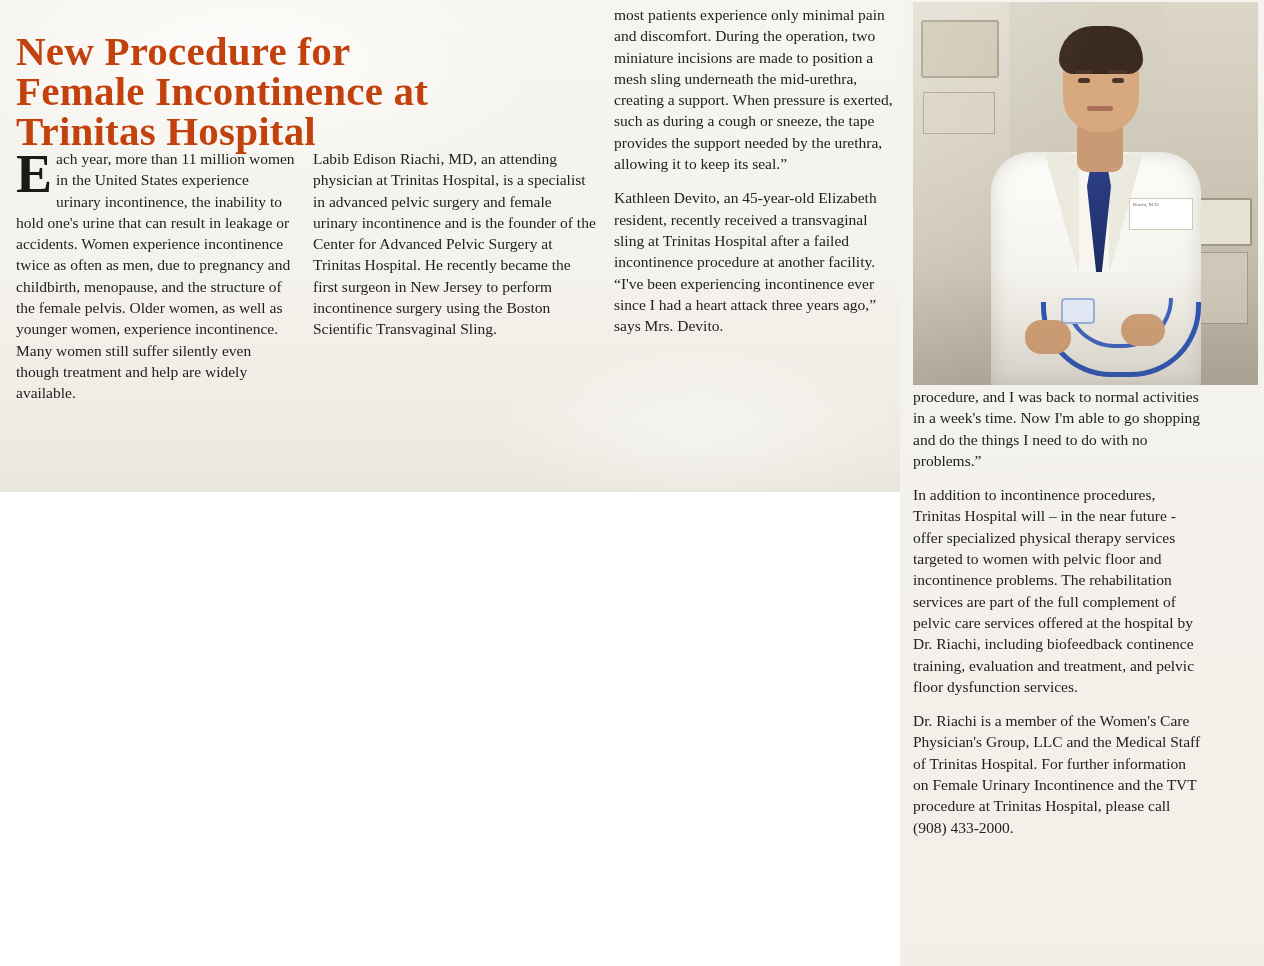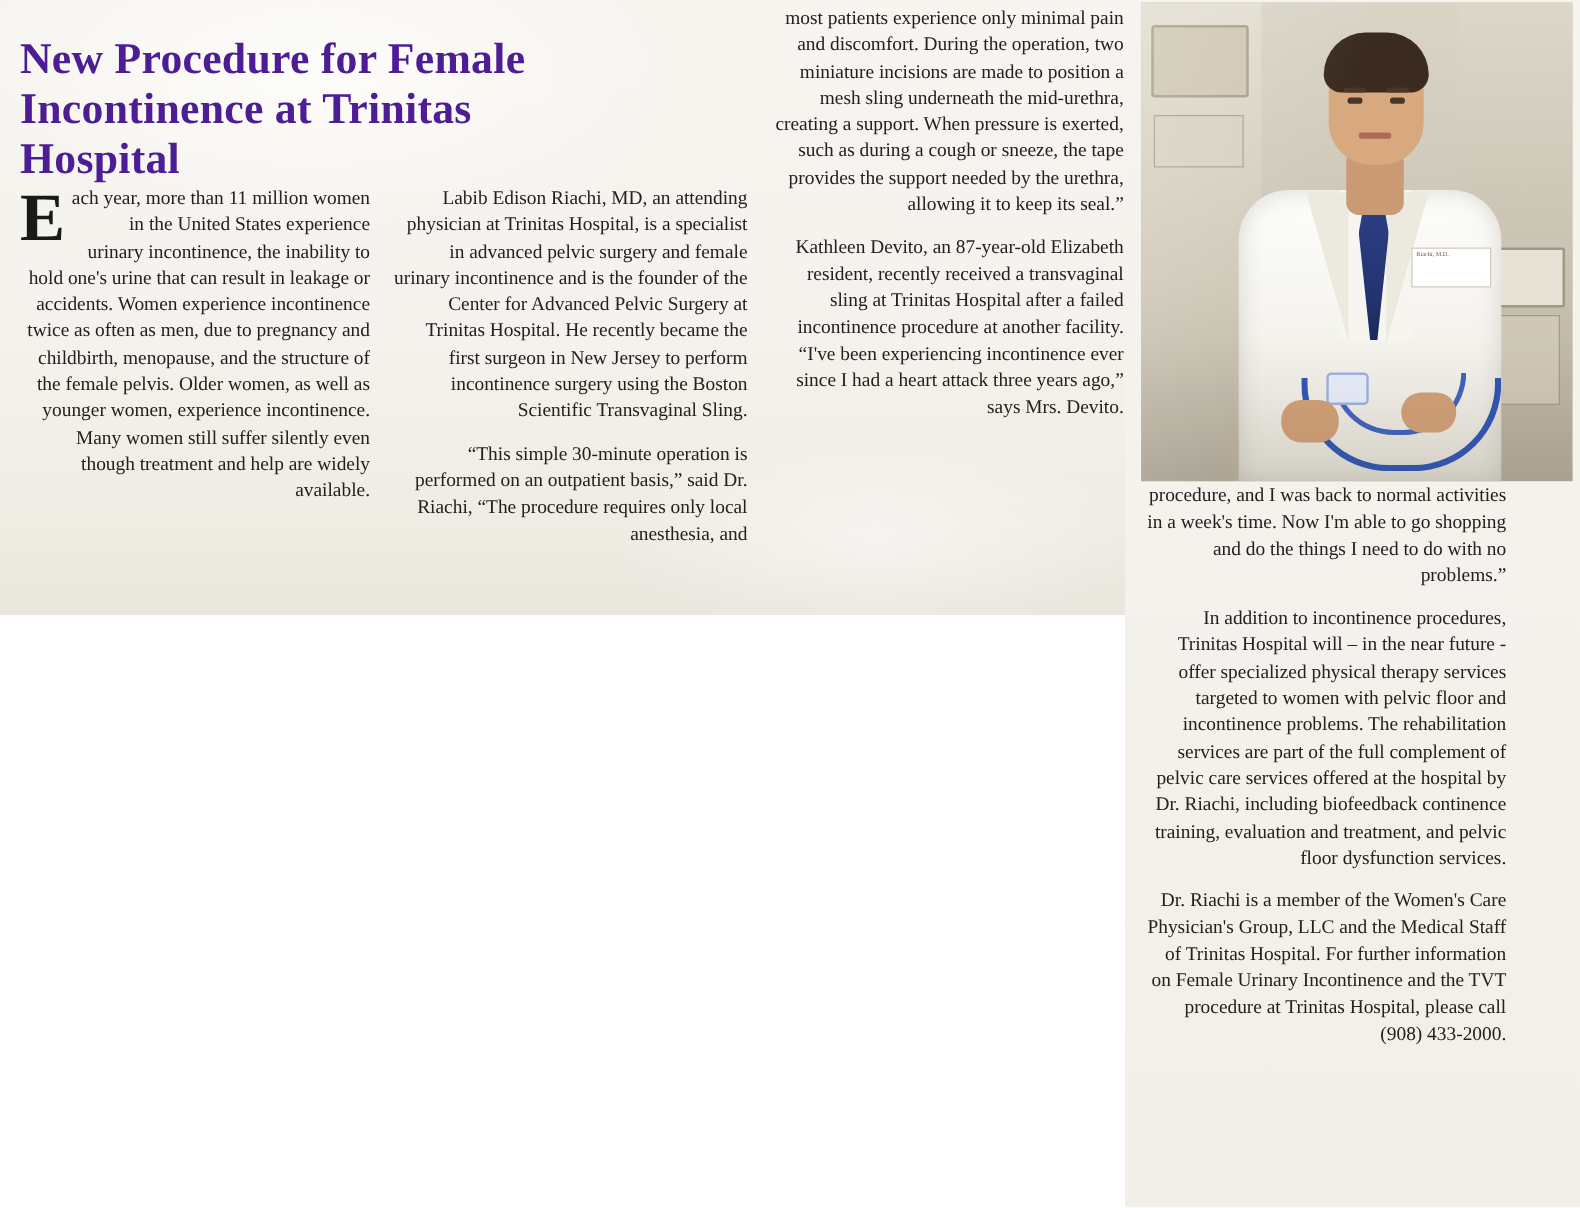--- a/index.html
+++ b/index.html
@@ -42,33 +42,33 @@
     background:
       radial-gradient(ellipse 420px 180px at 250px 60px, rgba(255,255,255,0.75), rgba(255,255,255,0) 70%),
       radial-gradient(ellipse 300px 120px at 700px 430px, rgba(255,255,255,0.45), rgba(255,255,255,0) 70%);
     pointer-events: none;
   }
   .headline {
     position: absolute;
     left: 16px;
     top: 4px;
     width: 430px;
-    color: #4c1d95;
+    color: #c2410c;
     font-family: "Liberation Serif", serif;
     font-weight: bold;
-    font-size: 35px;
+    font-size: 41px;
     line-height: 40px;
     letter-spacing: 0.2px;
   }
   .col {
     position: absolute;
     font-size: 15.5px;
     line-height: 21.3px;
     color: #23211f;
-    text-align: right;
+    text-align: left;
   }
   .col p {
     margin: 0 0 13px 0;
   }
   .col-1 { left: 16px;  top: 148px; width: 280px; }
   .col-2 { left: 313px; top: 148px; width: 285px; }
   .col-3 { left: 614px; top: 4px;   width: 285px; }
   .col-4 { left: 913px; top: 386px; width: 292px; }
 
   .dropcap-para {
@@ -228,26 +228,25 @@
 
   <div class="col col-1">
     <p class="dropcap-para">
       <span class="dropcap">E</span>
       <span>ach year, more than 11 million women in the United States experience urinary incontinence, the inability to hold one's urine that can result in leakage or accidents. Women experience incontinence twice as often as men, due to pregnancy and childbirth, menopause, and the structure of the female pelvis. Older women, as well as younger women, experience incontinence. Many women still suffer silently even though treatment and help are widely available.</span>
     </p>
   </div>
 
   <div class="col col-2">
     <p>Labib Edison Riachi, MD, an attending physician at Trinitas Hospital, is a specialist in advanced pelvic surgery and female urinary incontinence and is the founder of the Center for Advanced Pelvic Surgery at Trinitas Hospital. He recently became the first surgeon in New Jersey to perform incontinence surgery using the Boston Scientific Transvaginal Sling.</p>
-    <p>“This simple 30-minute operation is performed on an outpatient basis,” said Dr. Riachi, “The procedure requires only local anesthesia, and</p>
   </div>
 
   <div class="col col-3">
     <p>most patients experience only minimal pain and discomfort. During the operation, two miniature incisions are made to position a mesh sling underneath the mid-urethra, creating a support. When pressure is exerted, such as during a cough or sneeze, the tape provides the support needed by the urethra, allowing it to keep its seal.”</p>
-    <p>Kathleen Devito, an 87-year-old Elizabeth resident, recently received a transvaginal sling at Trinitas Hospital after a failed incontinence procedure at another facility. “I've been experiencing incontinence ever since I had a heart attack three years ago,” says Mrs. Devito.</p>
+    <p>Kathleen Devito, an 45-year-old Elizabeth resident, recently received a transvaginal sling at Trinitas Hospital after a failed incontinence procedure at another facility. “I've been experiencing incontinence ever since I had a heart attack three years ago,” says Mrs. Devito.</p>
   </div>
 
   <div class="col col-4">
     <p>procedure, and I was back to normal activities in a week's time. Now I'm able to go shopping and do the things I need to do with no problems.”</p>
     <p>In addition to incontinence procedures, Trinitas Hospital will – in the near future - offer specialized physical therapy services targeted to women with pelvic floor and incontinence problems. The rehabilitation services are part of the full complement of pelvic care services offered at the hospital by Dr. Riachi, including biofeedback continence training, evaluation and treatment, and pelvic floor dysfunction services.</p>
     <p>Dr. Riachi is a member of the Women's Care Physician's Group, LLC and the Medical Staff of Trinitas Hospital. For further information on Female Urinary Incontinence and the TVT procedure at Trinitas Hospital, please call (908) 433-2000.</p>
   </div>
 
   <div class="photo">
     <div class="ph-bg"></div>

